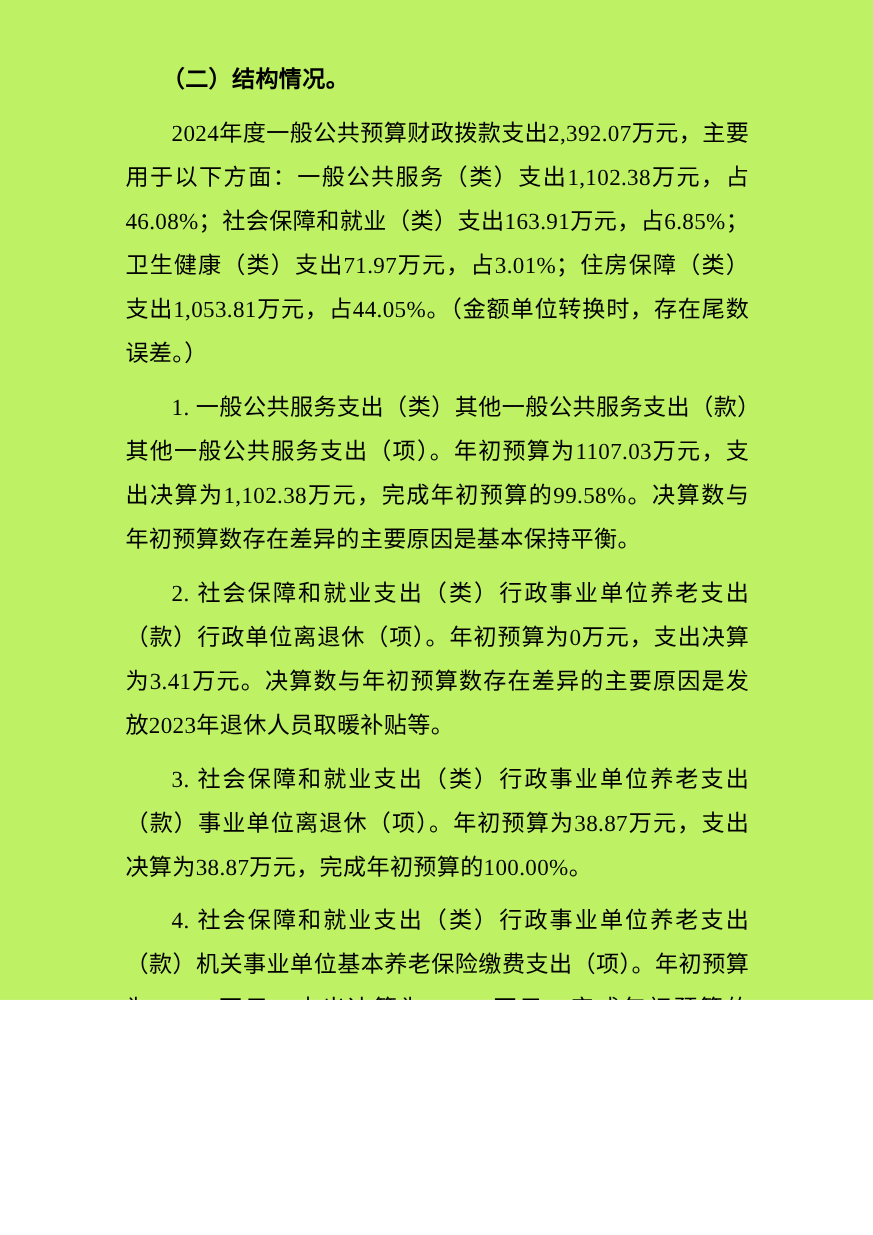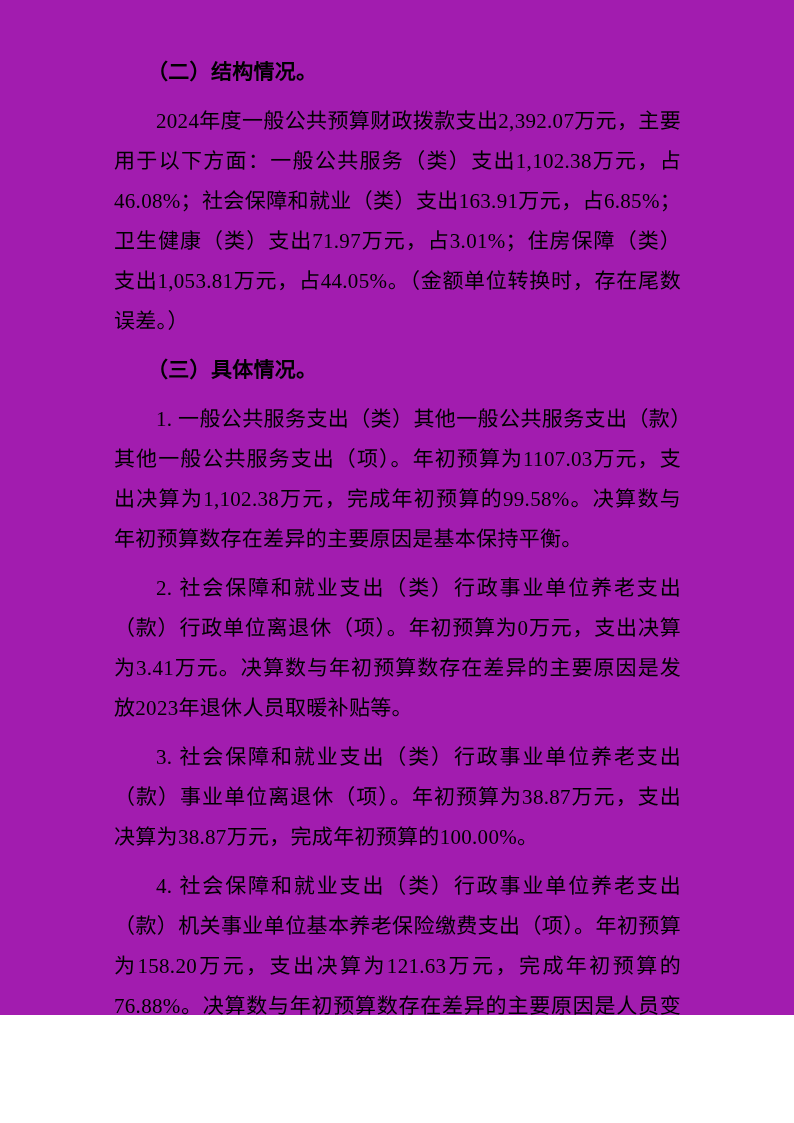--- a/index.html
+++ b/index.html
@@ -3,22 +3,22 @@
 <meta charset="utf-8">
 <style>
   html, body {
     margin: 0;
     padding: 0;
     background: #ffffff;
   }
   .page {
     position: relative;
     width: 794px;
-    height: 1015px;
-    background: #a21caf;
+    height: 909px;
+    background: #bef264;
     overflow: hidden;
     color: #000000;
     font-family: "Liberation Serif", "DejaVu Serif", serif;
   }
   .content {
     position: absolute;
     left: 105px;
     top: 52px;
     width: 585px;
     font-size: 21px;
@@ -50,21 +50,20 @@
     font-family: "Liberation Serif", "DejaVu Serif", serif;
   }
 </style>
 </head>
 <body>
 
 <div class="page">
   <main class="content" id="doc-body">
       <h3 class="heading">（二）结构情况。</h3>
       <p class="para">2024年度一般公共预算财政拨款支出2,392.07万元，主要用于以下方面：一般公共服务（类）支出1,102.38万元，占46.08%；社会保障和就业（类）支出163.91万元，占6.85%；卫生健康（类）支出71.97万元，占3.01%；住房保障（类）支出1,053.81万元，占44.05%。（金额单位转换时，存在尾数误差。）</p>
-      <h3 class="heading">（三）具体情况。</h3>
       <p class="para">1. 一般公共服务支出（类）其他一般公共服务支出（款）其他一般公共服务支出（项）。年初预算为1107.03万元，支出决算为1,102.38万元，完成年初预算的99.58%。决算数与年初预算数存在差异的主要原因是基本保持平衡。</p>
       <p class="para">2. 社会保障和就业支出（类）行政事业单位养老支出（款）行政单位离退休（项）。年初预算为0万元，支出决算为3.41万元。决算数与年初预算数存在差异的主要原因是发放2023年退休人员取暖补贴等。</p>
       <p class="para">3. 社会保障和就业支出（类）行政事业单位养老支出（款）事业单位离退休（项）。年初预算为38.87万元，支出决算为38.87万元，完成年初预算的100.00%。</p>
       <p class="para">4. 社会保障和就业支出（类）行政事业单位养老支出（款）机关事业单位基本养老保险缴费支出（项）。年初预算为158.20万元，支出决算为121.63万元，完成年初预算的76.88%。决算数与年初预算数存在差异的主要原因是人员变动，机关事业单位基</p>
     </main>
   <div class="footer">
     <span>- 18 -</span>
   </div>
 </div>
 

